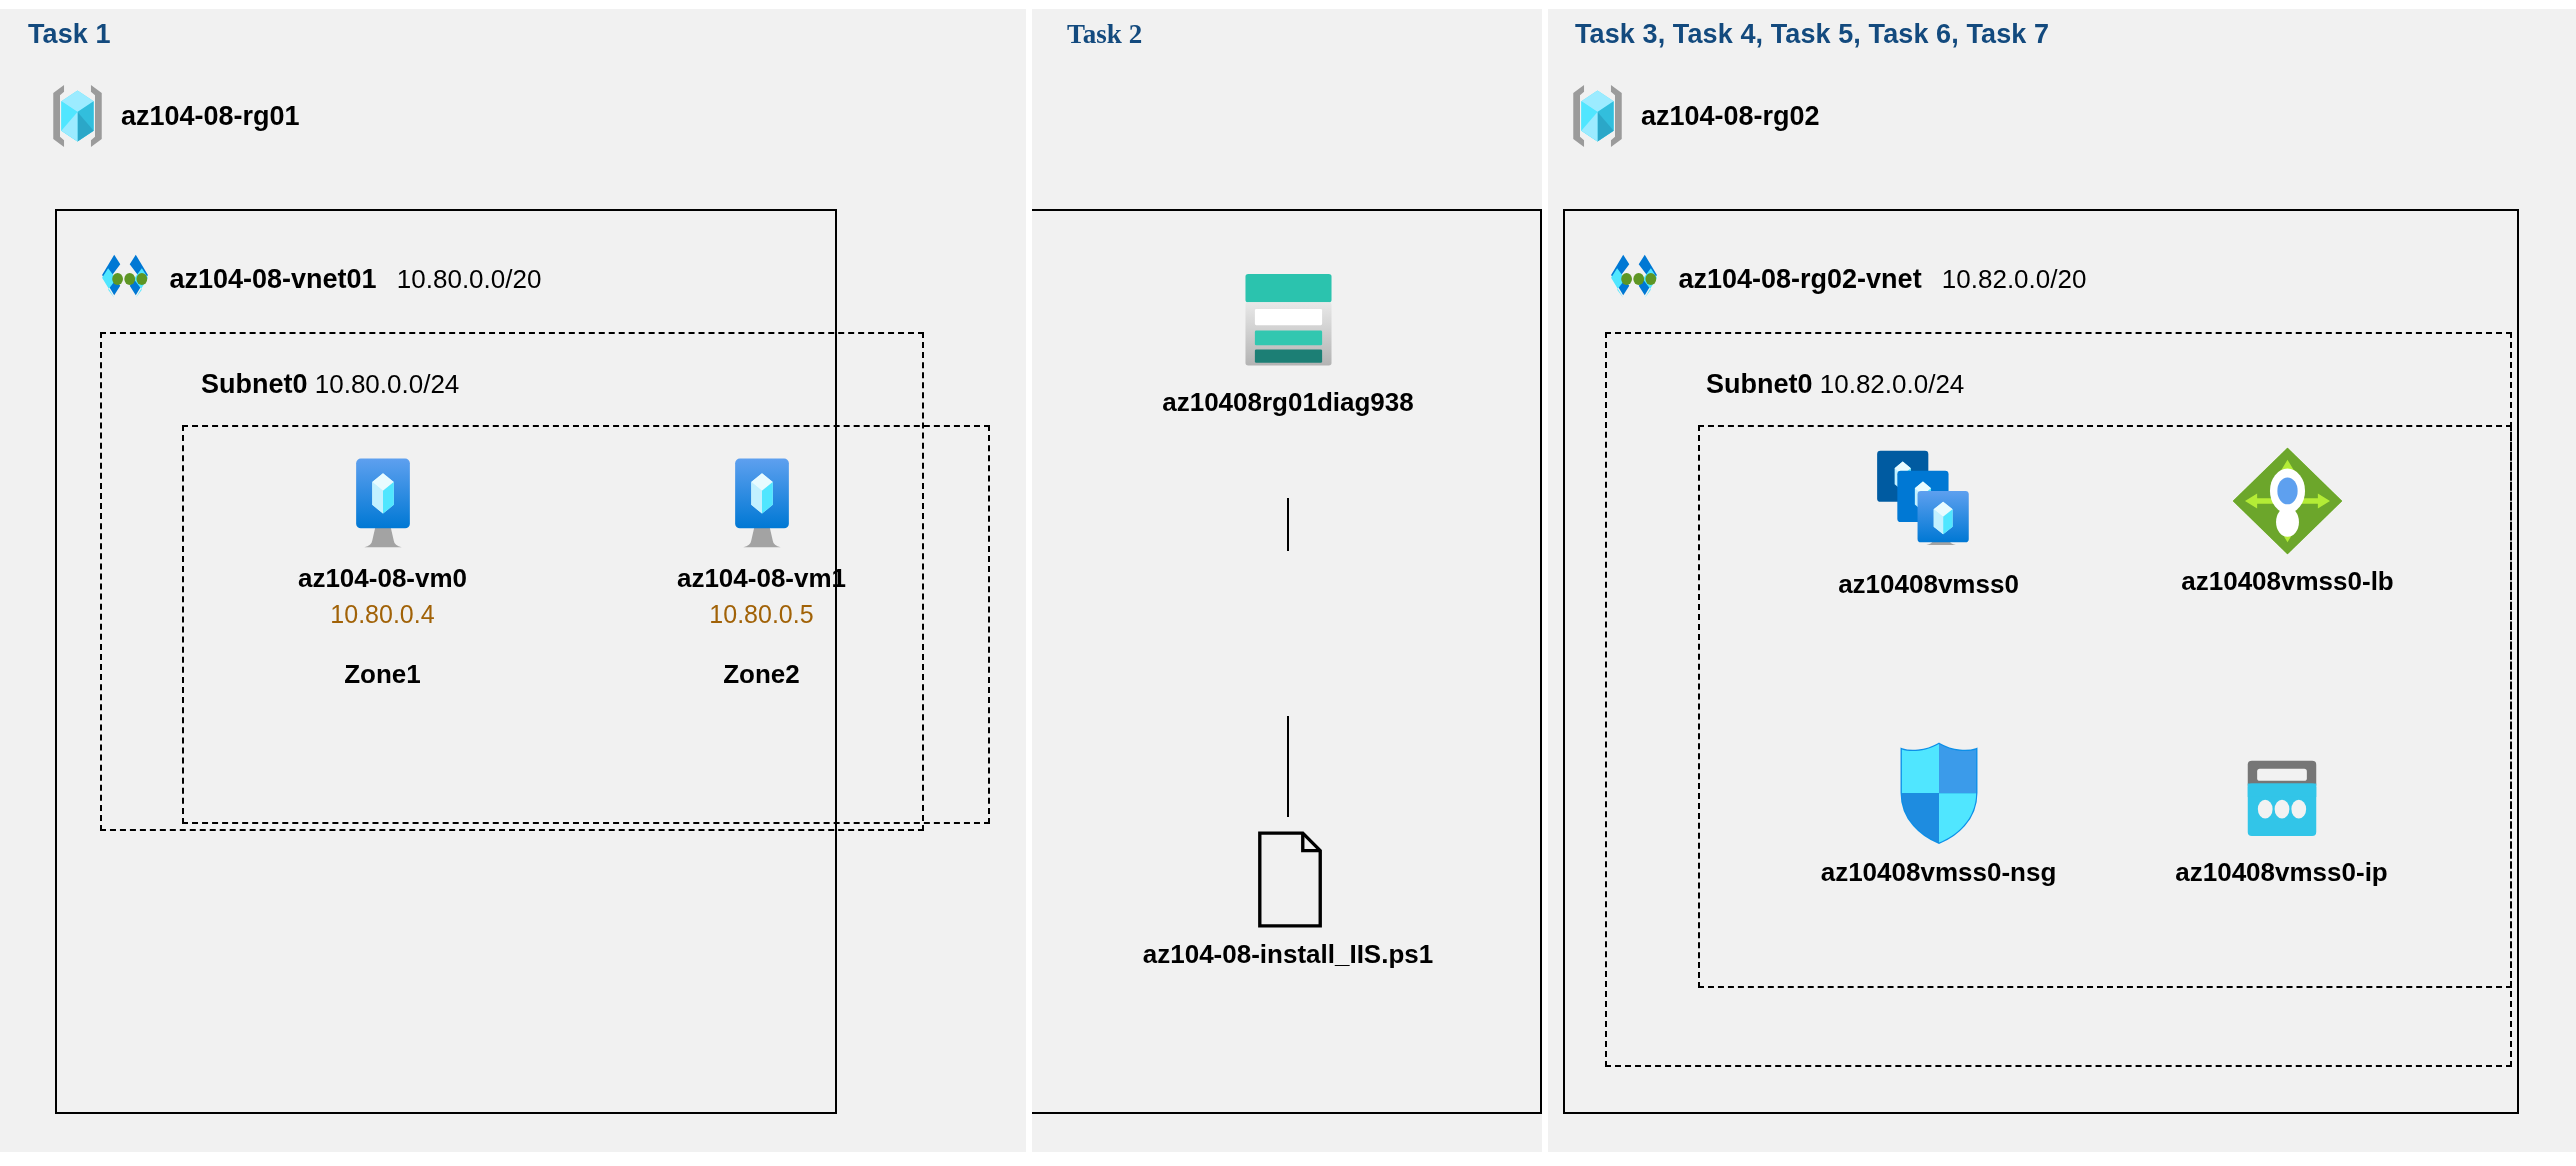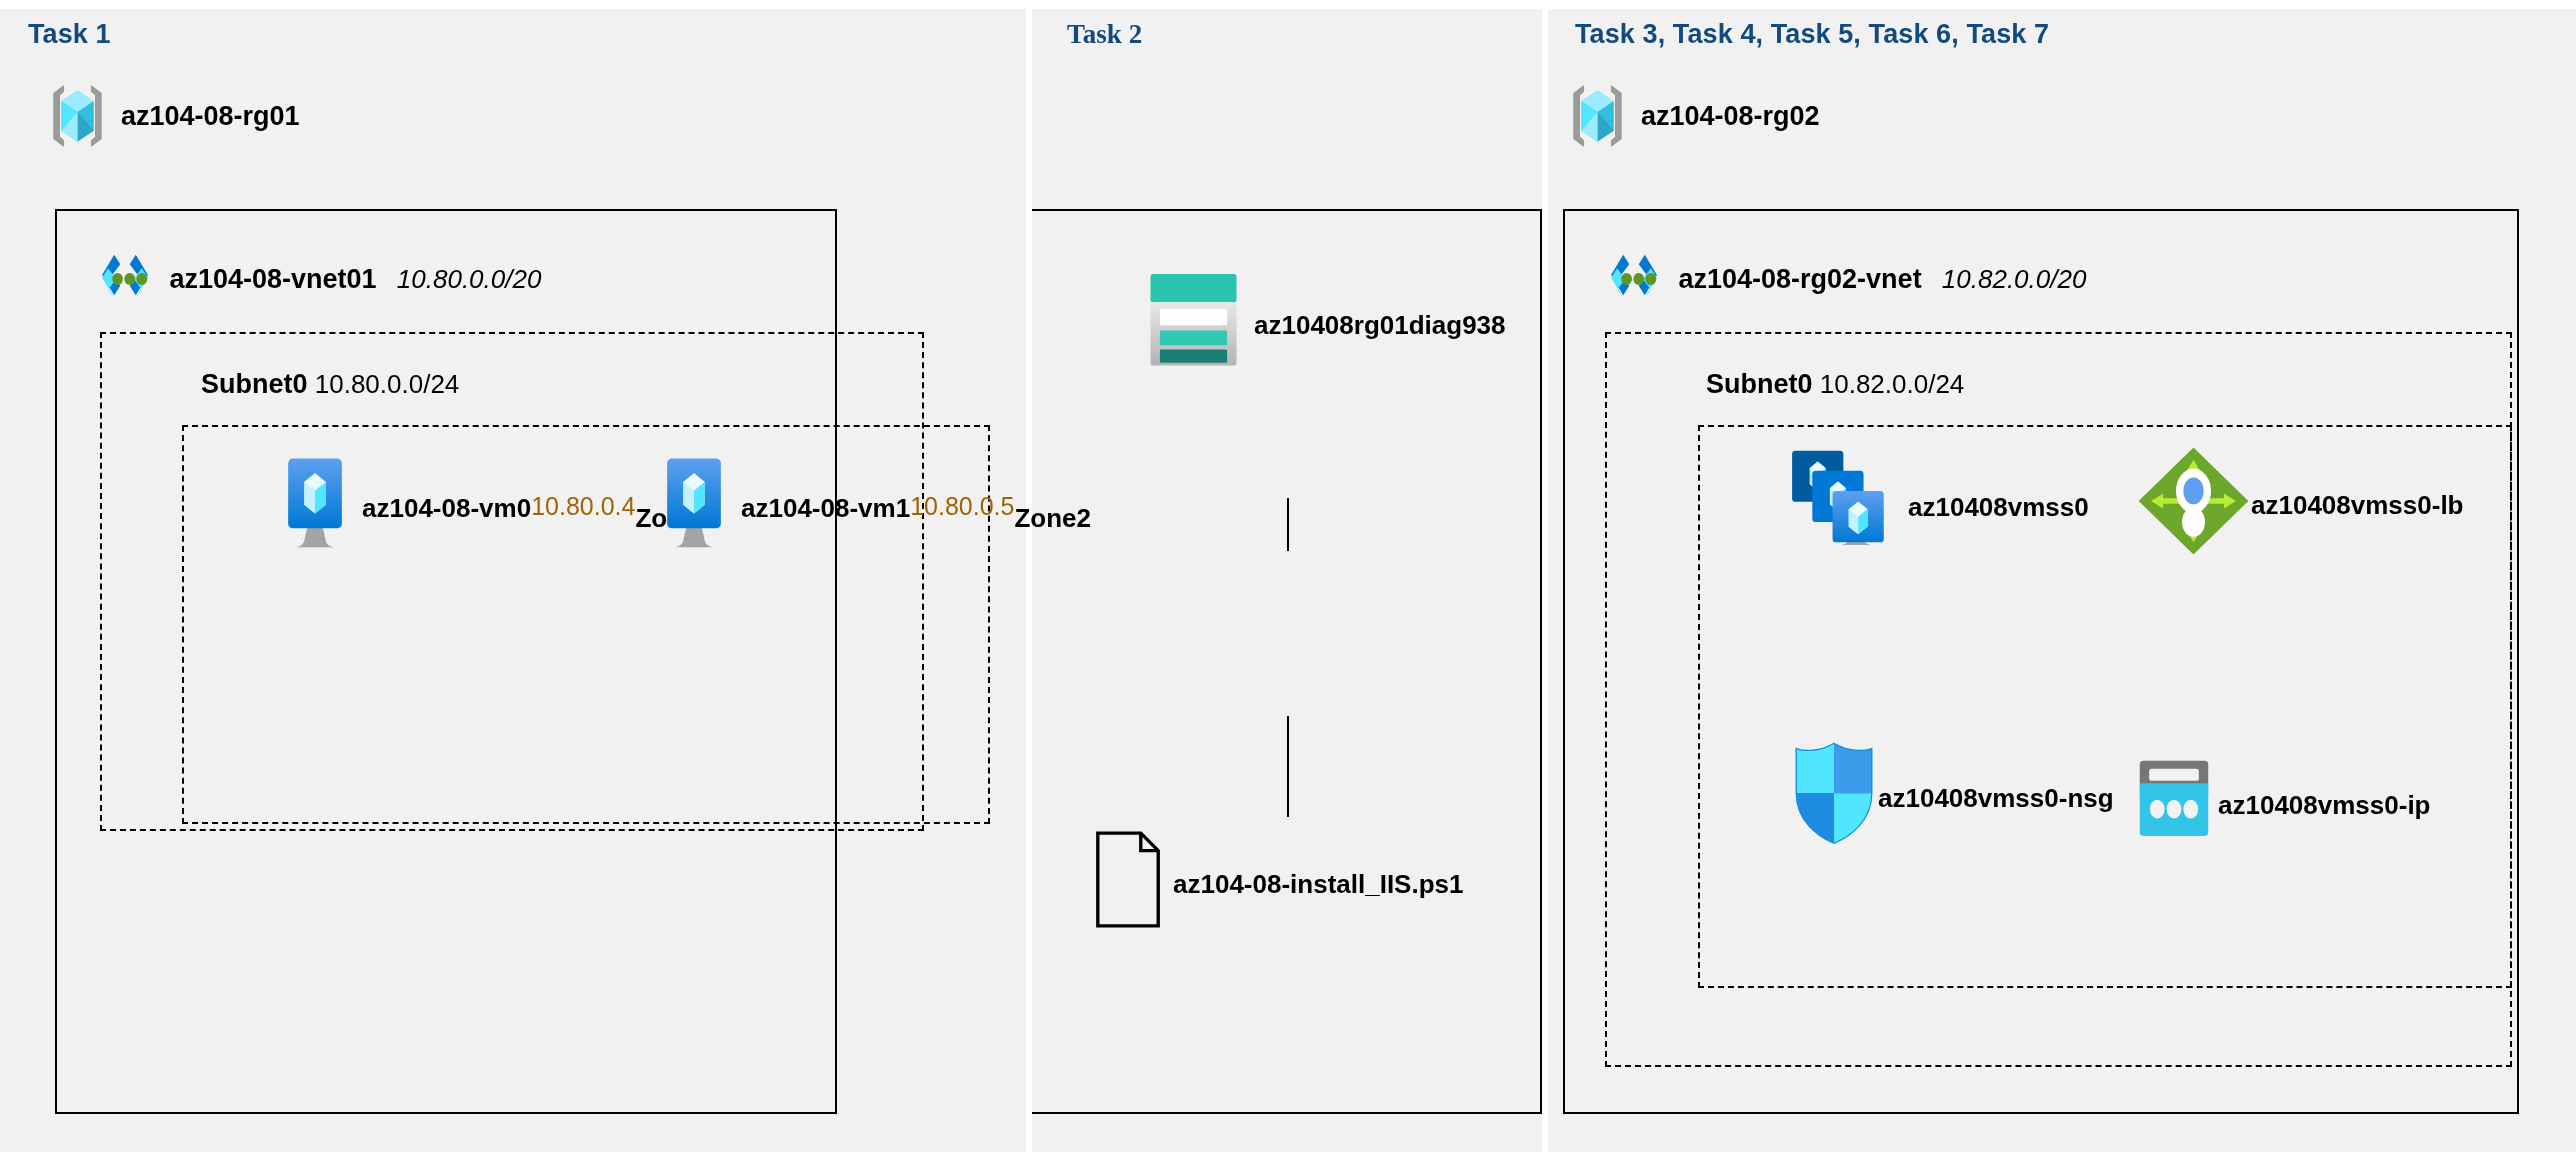--- a/index.html
+++ b/index.html
@@ -38,36 +38,36 @@
   .vnet-box { position: absolute; border: 2.7px solid #000; background: transparent; }
   #vnet-box-1 { left: 55px;   top: 209px; width: 782px; height: 905px; }
   #vnet-box-3 { left: 1563px; top: 209px; width: 956px; height: 905px; }
   
   #task2-box { position: absolute; left: 1032px; top: 209px; width: 510px; height: 905px; border: 2.7px solid #000; border-left: none; }
 
   .vnet-row { position: absolute; display: flex; align-items: center; gap: 13.5px; }
   #vnet-row-1 { left: 94px;  top: 248px; }
   #vnet-row-3 { left: 1603px; top: 248px; }
   .vnet-name { font-size: 27px; font-weight: bold; color: #000; white-space: nowrap; }
-  .vnet-cidr { font-size: 26px; font-weight: normal; color: #000; white-space: nowrap; margin-left: 6.7px; font-style: italic; }
+  .vnet-cidr { font-size: 26px; font-weight: normal; color: #000; white-space: nowrap; margin-left: 6.7px; }
 
   
   .dashed-box { position: absolute; border: 2.7px dashed #000; }
   #subnet-box-1   { left: 100px;  top: 332px;  width: 824px; height: 499px; }
   #inner-box-1    { left: 182px;  top: 425px;  width: 808px; height: 399px; }
   #subnet-box-3   { left: 1605px; top: 332px;  width: 907px; height: 735px; }
   #inner-box-3    { left: 1698px; top: 425px;  width: 814px; height: 563px; }
 
   .subnet-label { position: absolute; white-space: nowrap; font-size: 26px; color: #000; }
   .subnet-label b { font-weight: bold; font-size: 27px; }
   #subnet-label-1 { left: 201px;  top: 369px; }
   #subnet-label-3 { left: 1706px; top: 369px; }
 
   
-  .node { position: absolute; display: flex; flex-direction: row; align-items: center; }
+  .node { position: absolute; display: flex; flex-direction: column; align-items: center; }
   .node-label { font-size: 26px; font-weight: bold; color: #000; white-space: nowrap; margin-top: 9.4px; text-align: center; }
   .node-sub   { font-size: 25px; font-weight: normal; color: #a16207; white-space: nowrap; margin-top: 5.4px; text-align: center; }
   .node-zone  { font-size: 26px; font-weight: bold; color: #000; white-space: nowrap; margin-top: 30px; text-align: center; }
 
   #node-vm0 { left: 268px;  top: 453px; width: 229px; }
   #node-vm1 { left: 647px;  top: 453px; width: 229px; }
 
   #node-storage { left: 1133px; top: 263px; width: 310px; }
   #node-scripts { left: 1214px; top: 551px; width: 148px; }
   #node-ps1     { left: 1079px; top: 829px; width: 418px; }

